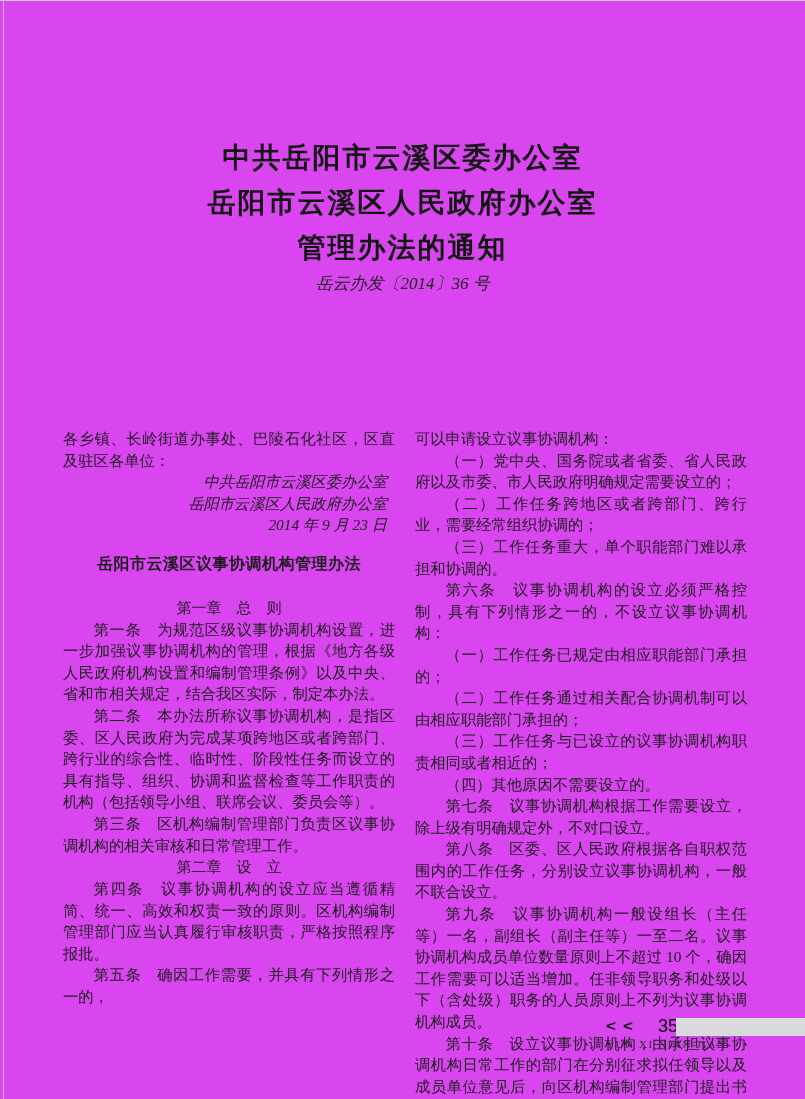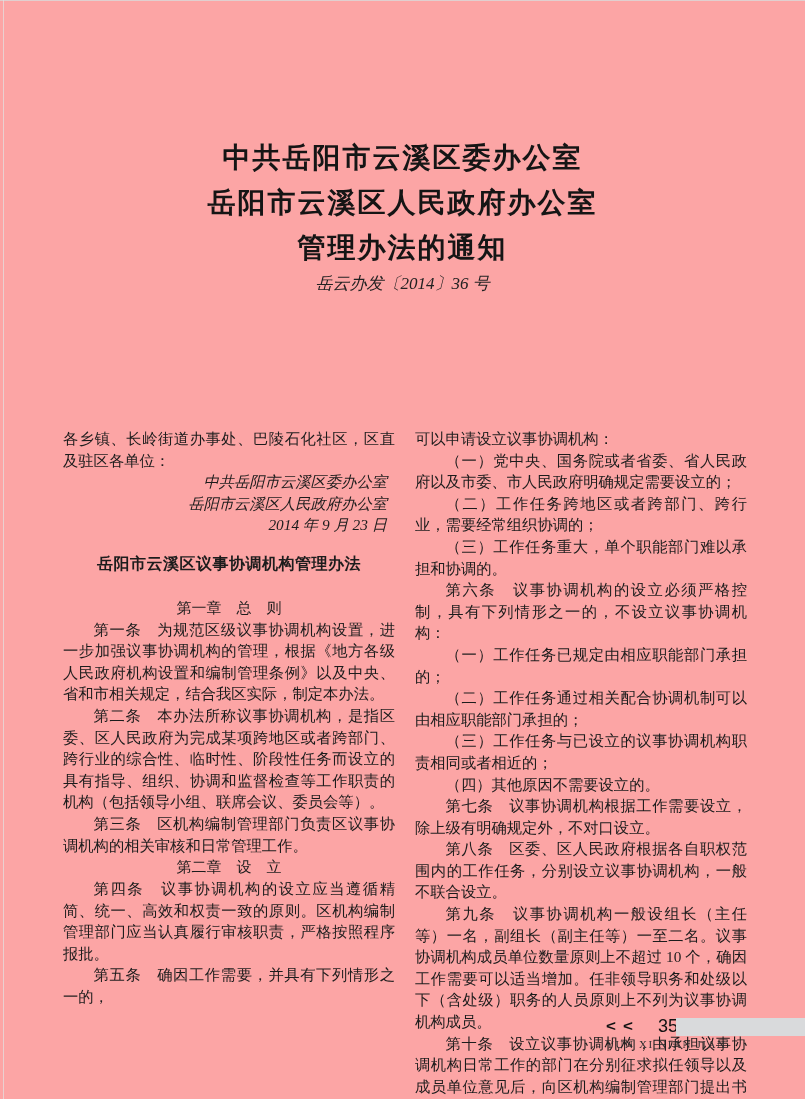--- a/index.html
+++ b/index.html
@@ -4,21 +4,21 @@
 <style>
   html,body{margin:0;padding:0;}
   body{
     width:805px;height:1099px;
     background:#ffffff;
     font-family:"Liberation Serif","DejaVu Serif",serif;
     color:#1c1c1c;
     position:relative;
     overflow:hidden;
   }
-  .page{position:absolute;inset:0;background:#fca5a5;}
+  .page{position:absolute;inset:0;background:#d946ef;}
   .edge-top{position:absolute;top:0;left:0;width:805px;height:1px;background:#d9d9d9;opacity:.8;}
   .edge-left{position:absolute;top:0;left:3px;width:1px;height:1099px;background:#e2e2e2;opacity:.7;}
 
   
   .title-block{
     position:absolute;top:135px;left:0;width:805px;
     text-align:center;
   }
   .title-line{
     font-family:"Liberation Sans","DejaVu Sans",sans-serif;

